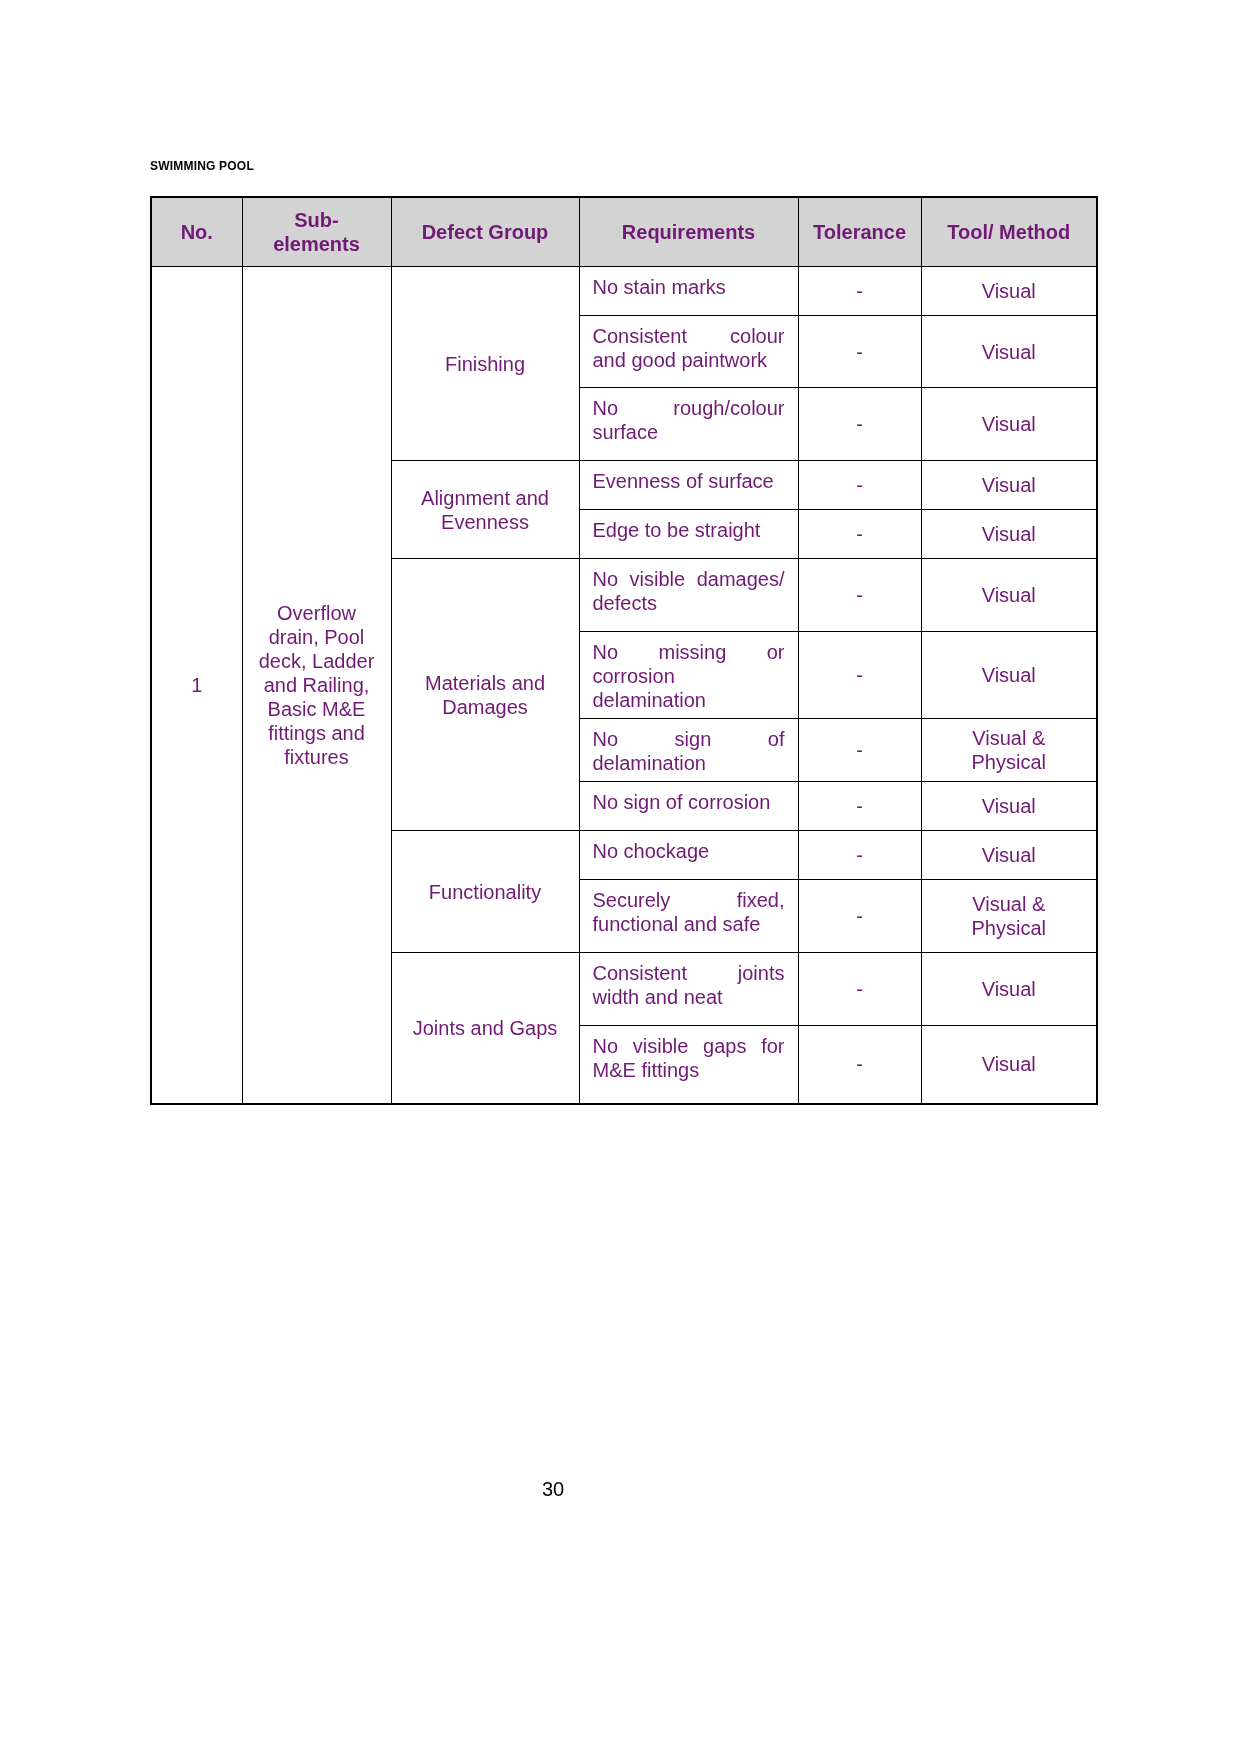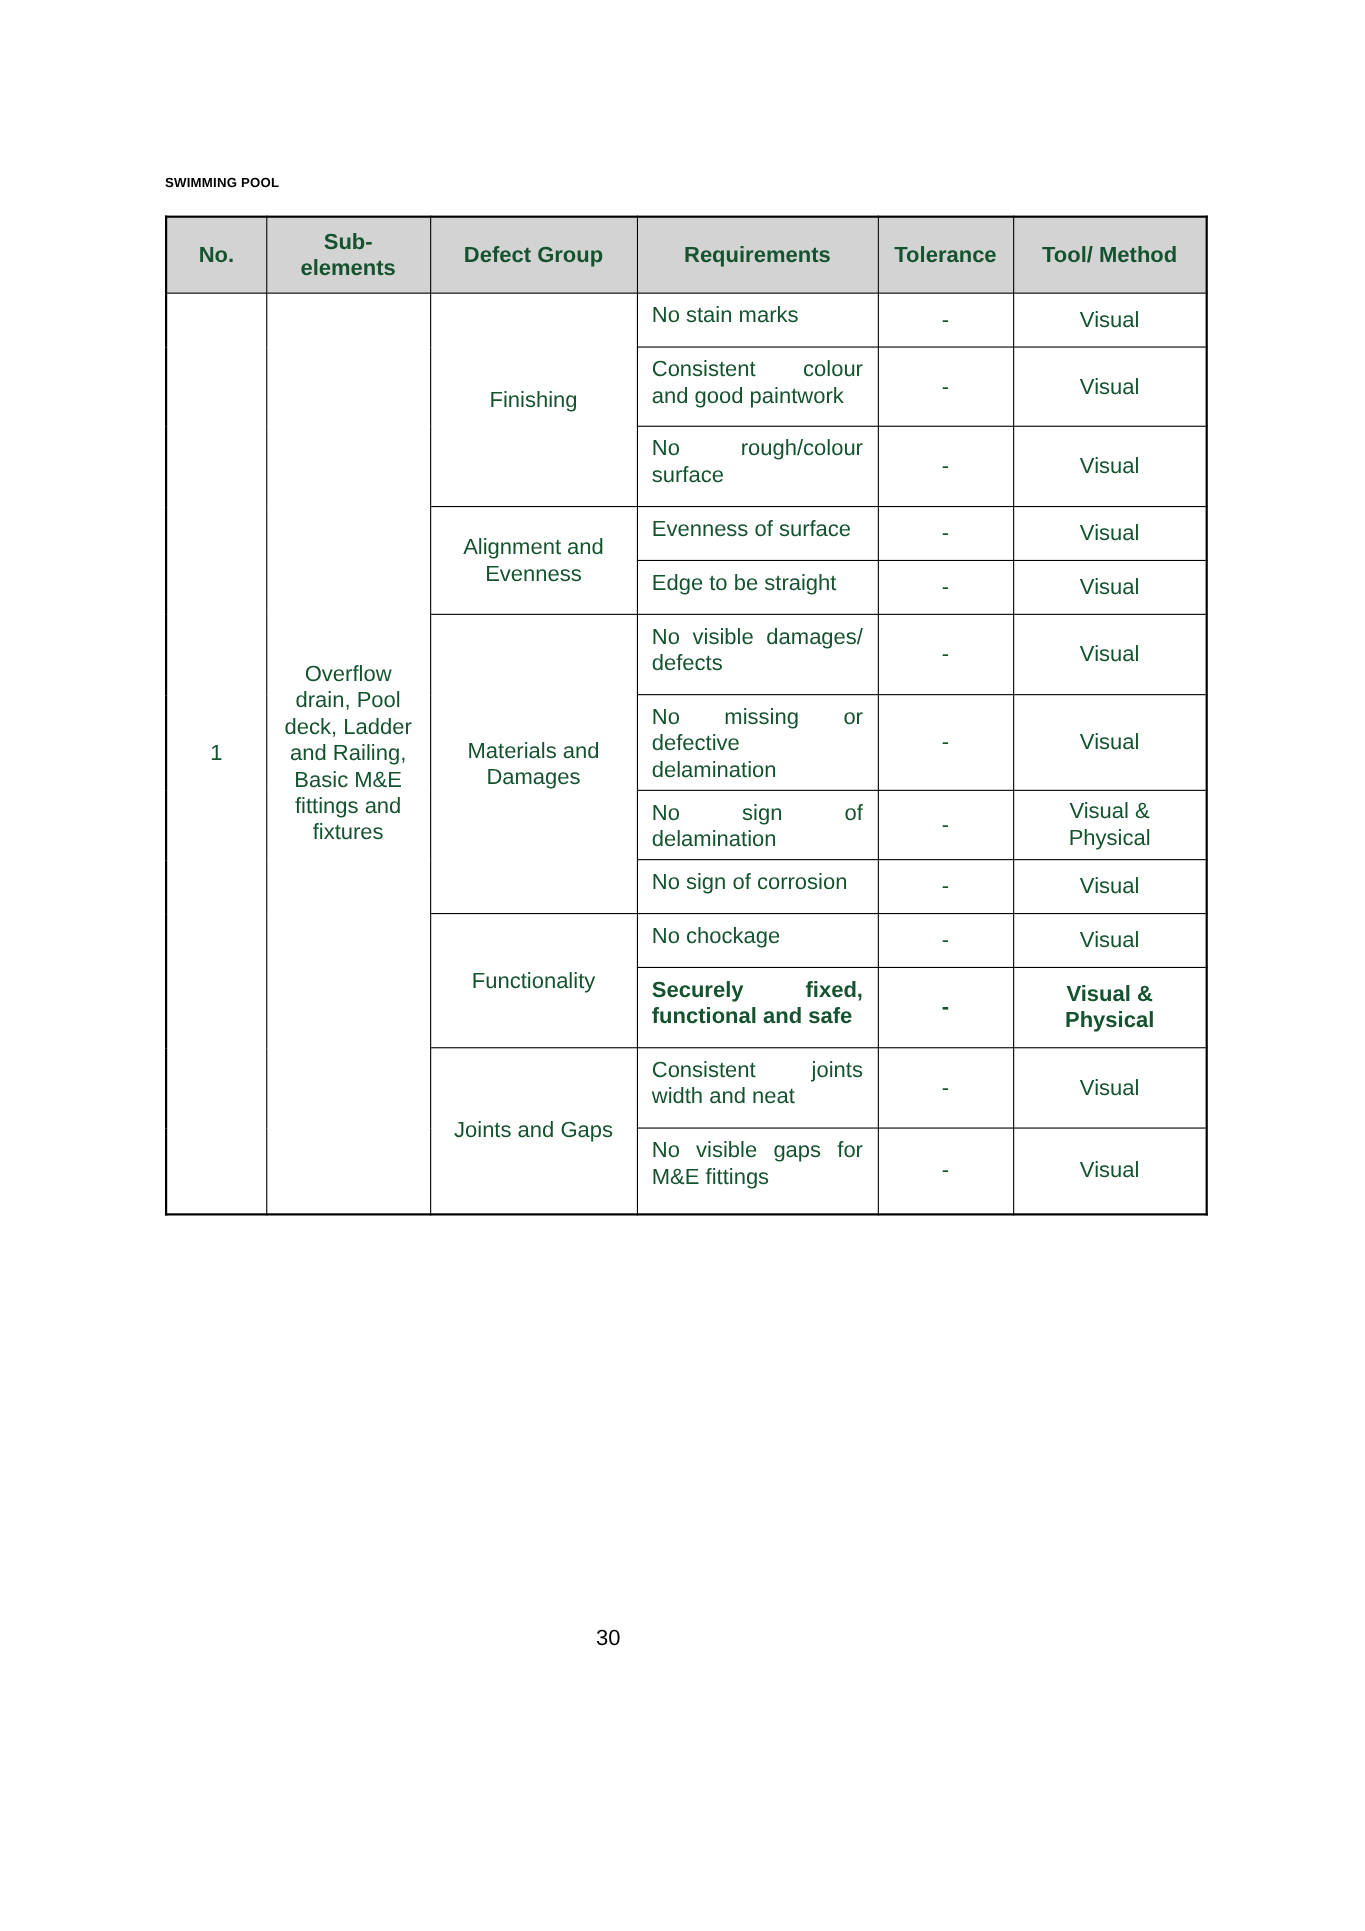--- a/index.html
+++ b/index.html
@@ -18,21 +18,21 @@
     letter-spacing: 0.2px;
     white-space: nowrap;
   }
   table.spec-table {
     position: absolute;
     left: 150px; top: 196px;
     width: 946px;
     border-collapse: collapse;
     table-layout: fixed;
     font-size: 20px; line-height: 24px;
-    color: #14532d;
+    color: #701a75;
     border: 2px solid #000;
   }
   .spec-table th, .spec-table td {
     border: 1px solid #000;
     overflow: hidden;
     padding: 0;
   }
   .spec-table thead th {
     background: #d3d3d3;
     font-weight: bold;
@@ -143,21 +143,21 @@
         <td class="req-cell">
           <div class="jl">No visible damages/</div>
           <div class="ll">defects</div>
         </td>
         <td class="tol-cell">-</td>
         <td class="tool-cell">Visual</td>
       </tr>
       <tr style="height: 80px;">
         <td class="req-cell">
           <div class="jl">No missing or</div>
-          <div class="jl">defective</div>
+          <div class="jl">corrosion</div>
           <div class="ll">delamination</div>
         </td>
         <td class="tol-cell">-</td>
         <td class="tool-cell">Visual</td>
       </tr>
       <tr style="height: 59px;">
         <td class="req-cell">
           <div class="jl">No sign of</div>
           <div class="ll">delamination</div>
         </td>
@@ -173,21 +173,21 @@
         <td class="tool-cell">Visual</td>
       </tr>
       <tr style="height: 49px;">
         <td class="group-cell" rowspan="2">Functionality</td>
         <td class="req-cell">
           <div class="ll">No chockage</div>
         </td>
         <td class="tol-cell">-</td>
         <td class="tool-cell">Visual</td>
       </tr>
-      <tr style="height: 73px; font-weight: bold;">
+      <tr style="height: 73px;">
         <td class="req-cell">
           <div class="jl">Securely fixed,</div>
           <div class="ll">functional and safe</div>
         </td>
         <td class="tol-cell">-</td>
         <td class="tool-cell">Visual &amp;
 Physical</td>
       </tr>
       <tr style="height: 73px;">
         <td class="group-cell" rowspan="2">Joints and Gaps</td>

